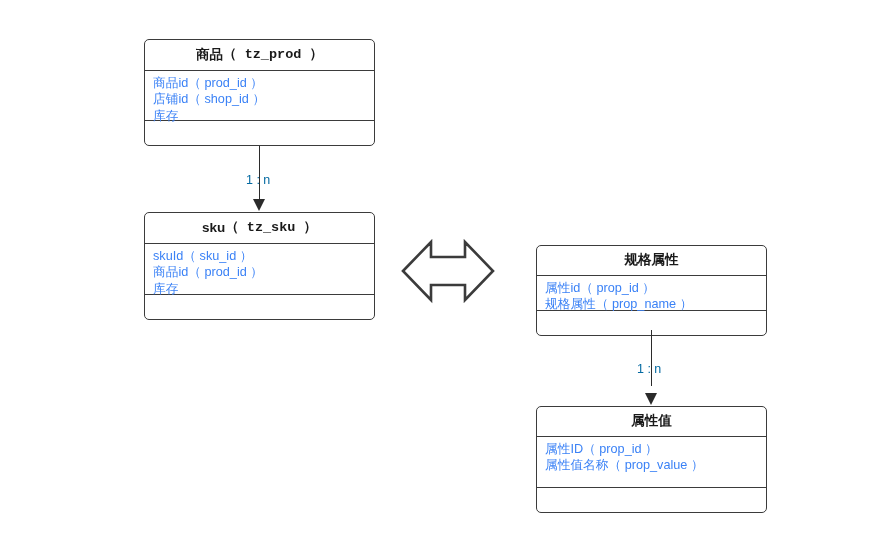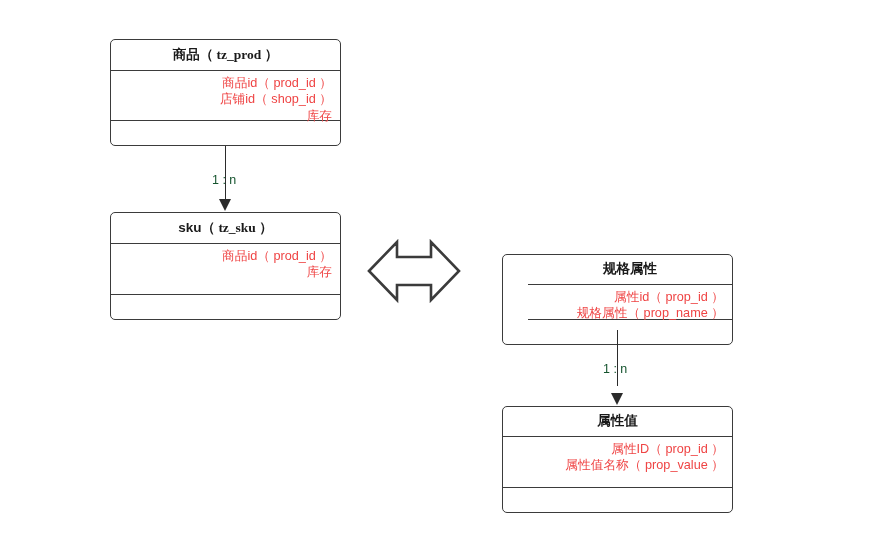--- a/index.html
+++ b/index.html
@@ -10,20 +10,21 @@
   body {
     font-family: "Liberation Sans", "DejaVu Sans", sans-serif;
     color: #262626;
   }
   #canvas {
     position: relative;
     width: 766px;
     height: 539px;
     background: #ffffff;
     overflow: hidden;
+    margin-left: 34px;
   }
 
   
   .entity {
     position: absolute;
     box-sizing: border-box;
     background: #ffffff;
     border: 1.6px solid #3b3b3b;
     border-radius: 5px;
     display: flex;
@@ -37,33 +38,32 @@
     color: #1a1a1a;
     border-bottom: 1.6px solid #3b3b3b;
     display: flex;
     align-items: center;
     justify-content: center;
     white-space: nowrap;
   }
   .entity-title .cn { font-weight: bold; }
   .entity-title .tbl {
     font-weight: bold;
-    font-family: Liberation Serif, serif;
+    font-family: Liberation Mono, monospace;
   }
   .entity-fields {
     box-sizing: border-box;
     border-bottom: 1.6px solid #3b3b3b;
     padding: 4px 8px 5px 8px;
   }
   .field {
     font-size: 12.7px;
     line-height: 16.4px;
-    color: #ef4444;
+    color: #3b82f6;
     white-space: nowrap;
-    text-align: right;
   }
   .entity-methods {
     box-sizing: border-box;
     flex: 1 1 auto;
   }
 
   
   .connector {
     position: absolute;
   }
@@ -77,21 +77,21 @@
     width: 0;
     height: 0;
     border-left: 6.5px solid transparent;
     border-right: 6.5px solid transparent;
     border-top: 12px solid #2b2b2b;
   }
   .conn-label {
     position: absolute;
     font-size: 12.5px;
     line-height: 14px;
-    color: #14532d;
+    color: #0369a1;
     white-space: nowrap;
   }
 
   
   .dbl-arrow {
     position: absolute;
   }
 </style>
 </head>
 <body>
@@ -110,27 +110,28 @@
     </div>
     <div class="entity-methods"></div>
   </div>
 
   <div class="entity" style="left:110px; top:212px; width:231px; height:108px;">
     <div class="entity-title" style="height:31px;">
       <span class="cn">sku</span>
         <span class="tbl">（ tz_sku ）</span>
     </div>
     <div class="entity-fields" style="height:51px;">
+      <div class="field">skuId（ sku_id ）</div>
       <div class="field">商品id（ prod_id ）</div>
       <div class="field">库存</div>
     </div>
     <div class="entity-methods"></div>
   </div>
 
-  <div class="entity" style="left:502px; top:254px; width:231px; height:91px;padding-left:25px;">
+  <div class="entity" style="left:502px; top:245px; width:231px; height:91px;">
     <div class="entity-title" style="height:30px;">
       <span class="cn">规格属性</span>
     </div>
     <div class="entity-fields" style="height:35px;">
       <div class="field">属性id（ prop_id ）</div>
       <div class="field">规格属性（ prop_name ）</div>
     </div>
     <div class="entity-methods"></div>
   </div>
 

